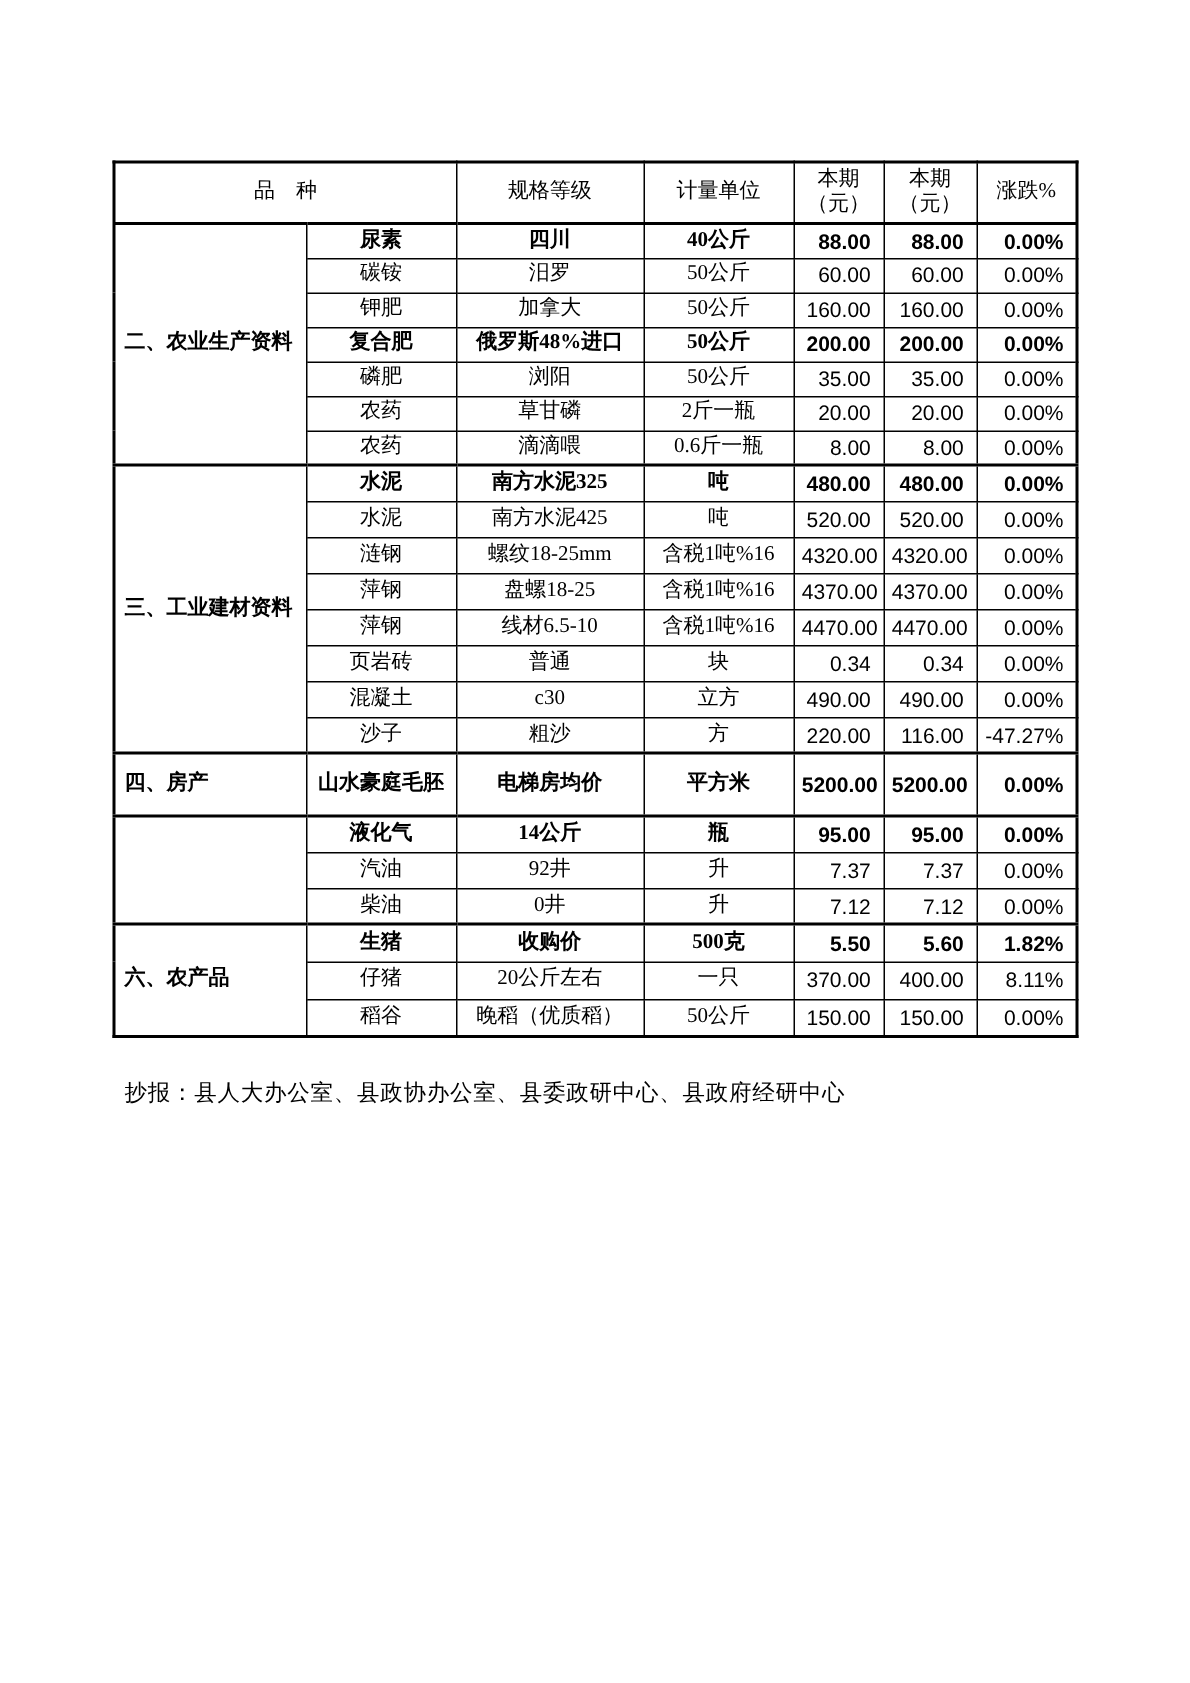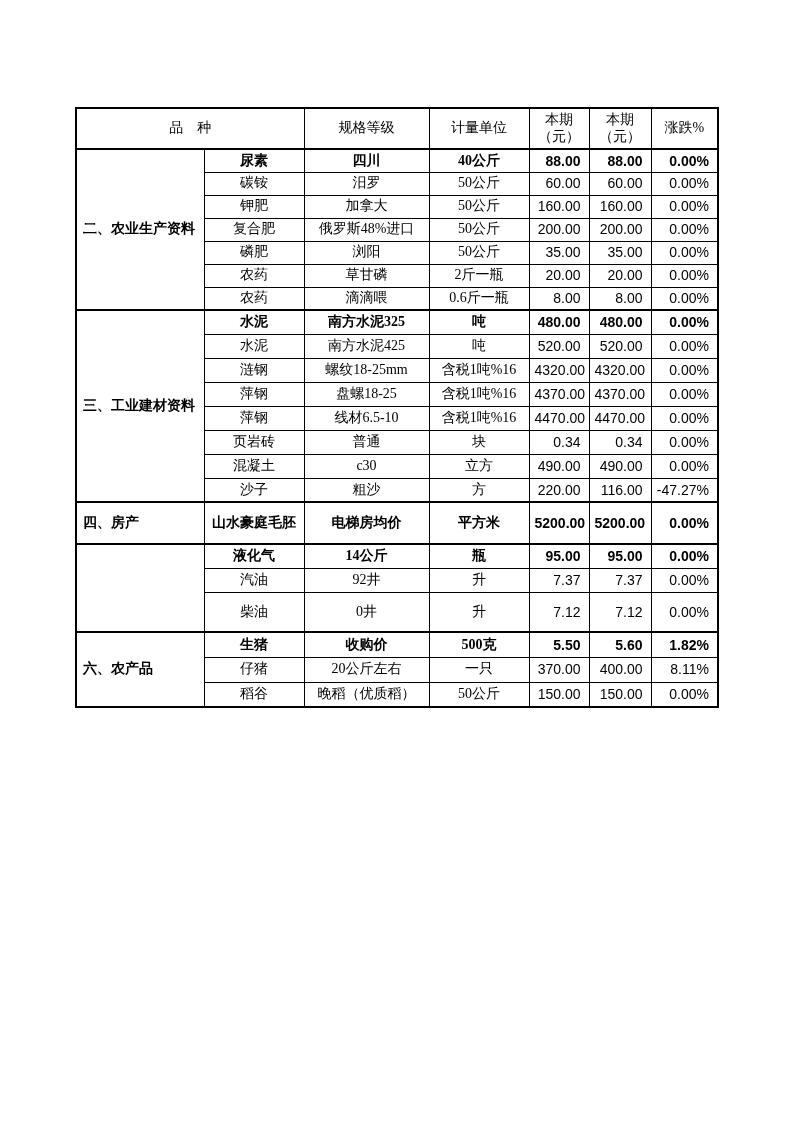--- a/index.html
+++ b/index.html
@@ -109,21 +109,21 @@
           <td class="num">0.00%</td>
         </tr>
         <tr style="height: 23px;">
           <td class="item">钾肥</td>
           <td class="spec">加拿大</td>
           <td class="unit">50公斤</td>
           <td class="num">160.00</td>
           <td class="num">160.00</td>
           <td class="num">0.00%</td>
         </tr>
-        <tr style="height: 23px;">
+        <tr style="height: 23px; font-weight: bold;">
           <td class="item">复合肥</td>
           <td class="spec">俄罗斯48%进口</td>
           <td class="unit">50公斤</td>
           <td class="num">200.00</td>
           <td class="num">200.00</td>
           <td class="num">0.00%</td>
         </tr>
         <tr style="height: 23px; margin-top: 45px;">
           <td class="item">磷肥</td>
           <td class="spec">浏阳</td>
@@ -232,21 +232,21 @@
           <td class="num">0.00%</td>
         </tr>
         <tr style="height: 24px;">
           <td class="item">汽油</td>
           <td class="spec">92井</td>
           <td class="unit">升</td>
           <td class="num">7.37</td>
           <td class="num">7.37</td>
           <td class="num">0.00%</td>
         </tr>
-        <tr style="height: 40px;">
+        <tr style="height: 24px;">
           <td class="item">柴油</td>
           <td class="spec">0井</td>
           <td class="unit">升</td>
           <td class="num">7.12</td>
           <td class="num">7.12</td>
           <td class="num">0.00%</td>
         </tr>
         <tr class="group-start" style="height: 25px;">
           <td rowspan="3" class="cat">六、农产品</td>
           <td class="item">生猪</td>
@@ -268,14 +268,15 @@
           <td class="item">稻谷</td>
           <td class="spec">晚稻（优质稻）</td>
           <td class="unit">50公斤</td>
           <td class="num">150.00</td>
           <td class="num">150.00</td>
           <td class="num">0.00%</td>
         </tr>
       </tbody>
   </table>
 
+  <div class="footer-note">抄报：县人大办公室、县政协办公室、县委政研中心、县政府经研中心</div>
 
 </div>
 
 </body></html>

